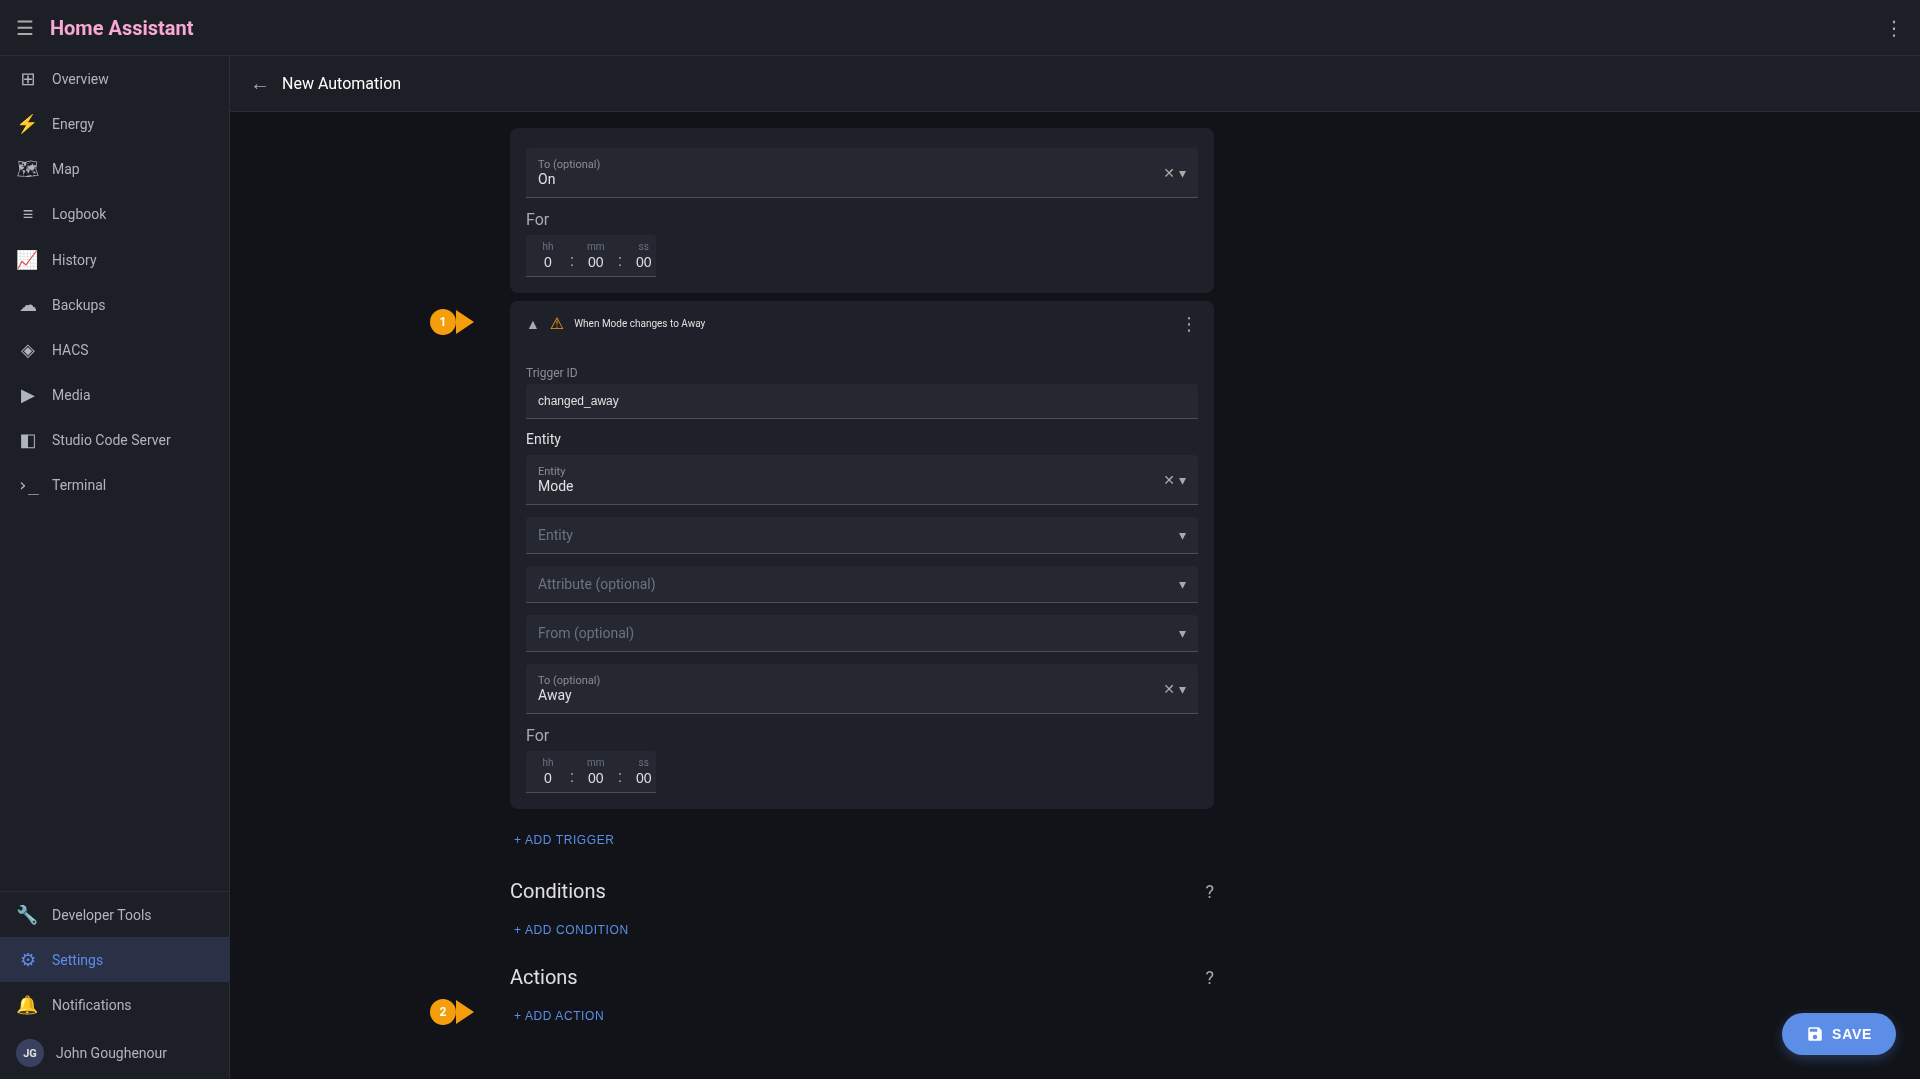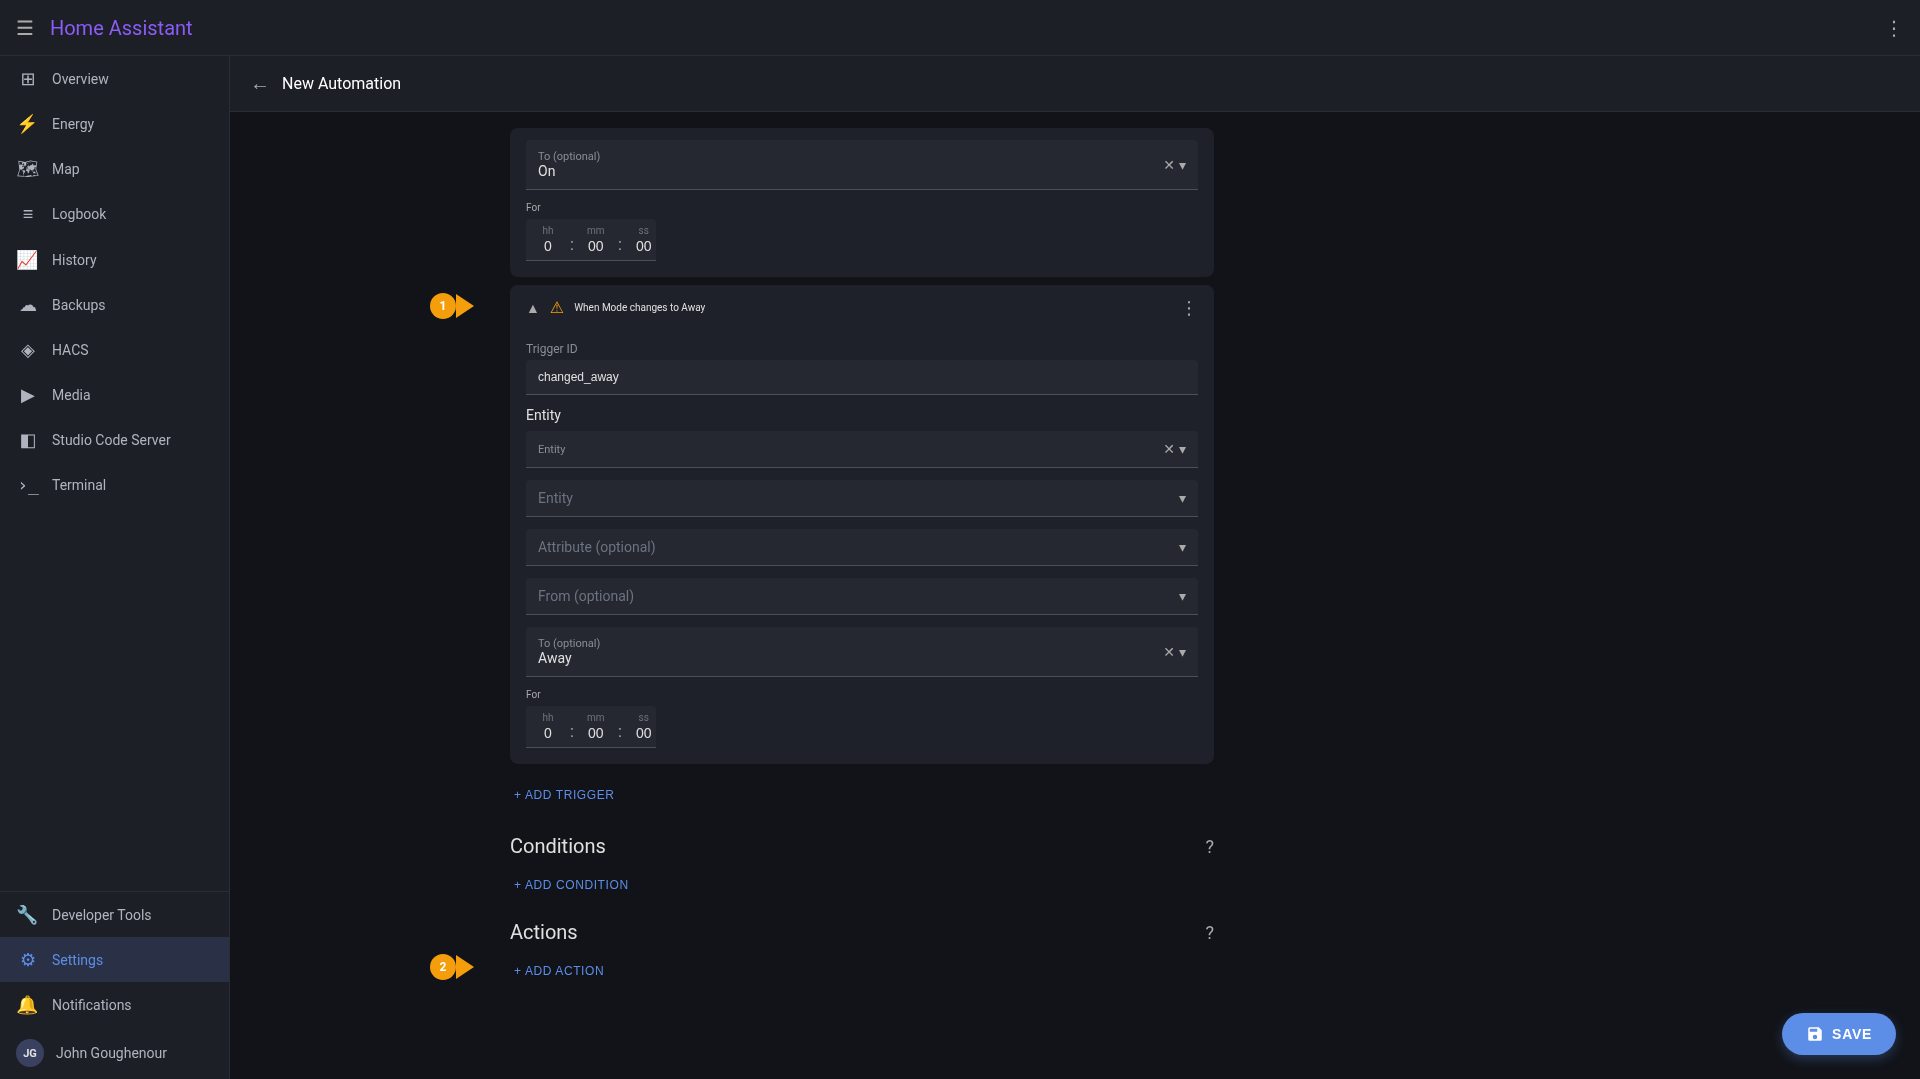--- a/index.html
+++ b/index.html
@@ -24,23 +24,23 @@
       flex-shrink: 0;
       border-bottom: 1px solid #2a2d35;
     }
     .topbar-menu-icon {
       color: #aaa;
       font-size: 20px;
       margin-right: 16px;
       cursor: pointer;
     }
     .topbar-brand {
-      color: #8b5cf6;
+      color: #f9a8d4;
       font-size: 20px;
-      font-weight: 400;
+      font-weight: 700;
       flex: 1;
     }
     .topbar-right {
       color: #aaa;
       font-size: 20px;
     }
 
     
     .main-layout {
       display: flex;
@@ -167,21 +167,21 @@
       font-size: 10px;
       color: #e0e0e0;
     }
     .trigger-card-header .more-btn {
       color: #aaa;
       cursor: pointer;
       font-size: 18px;
     }
 
     .trigger-card-body {
-      padding: 12px 16px 16px;
+      padding: 20px 16px 16px;
     }
 
     .field-group {
       margin-bottom: 12px;
     }
     .field-label {
       font-size: 12px;
       color: #8a8d94;
       margin-bottom: 4px;
     }
@@ -232,21 +232,21 @@
     .select-field .clear-icon {
       color: #aaa;
       font-size: 14px;
       margin-right: 4px;
     }
 
     .for-section {
       margin-top: 8px;
     }
     .for-label {
-      font-size: 10px;
+      font-size: 16px;
       color: #aaa;
       margin-bottom: 6px;
     }
     .for-inputs {
       display: flex;
       gap: 0;
       background: #252830;
       border-bottom: 1px solid #4a4f5a;
       border-radius: 4px 4px 0 0;
       overflow: hidden;
@@ -487,20 +487,21 @@
                   <div class="field-label">Trigger ID</div>
                   <input class="field-input" type="text" value="changed_away" style="">
                 </div>
 
                 <div class="section-label-lg">Entity</div>
 
                 <div class="field-group">
                   <div class="select-field">
                     <div style="display:flex;flex-direction:column;width:100%">
                       <span style="font-size:11px;color:#8a8d94;">Entity</span>
+                      <span class="selected-val">Mode</span>
                     </div>
                     <span class="clear-icon">✕</span>
                     <span class="chevron">▾</span>
                   </div>
                 </div>
 
                 <div class="field-group">
                   <div class="select-field">
                     <div style="display:flex;flex-direction:column;width:100%">
                       <span class="placeholder-val">Entity</span>

